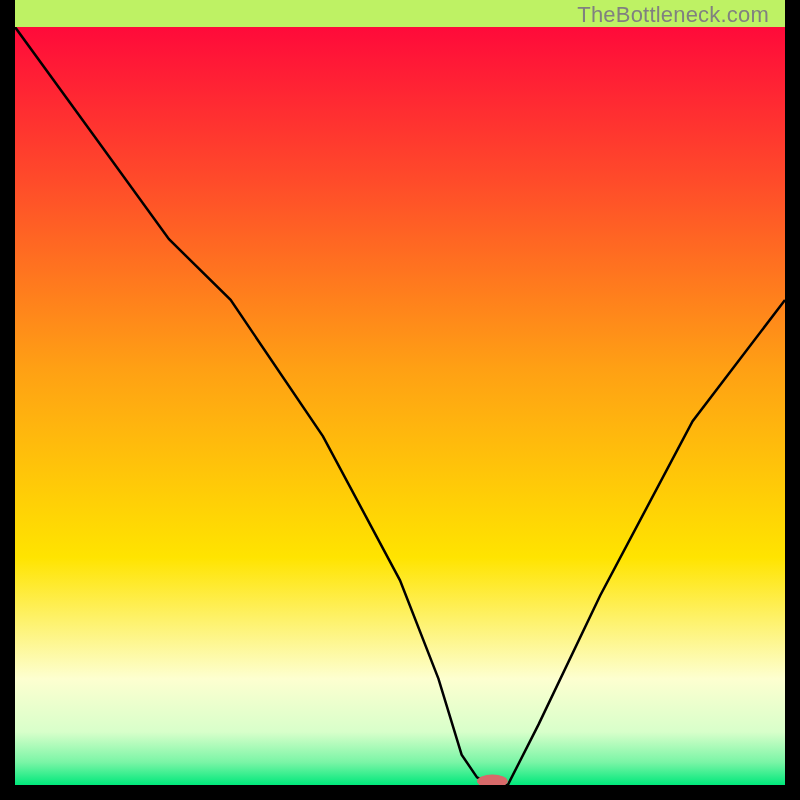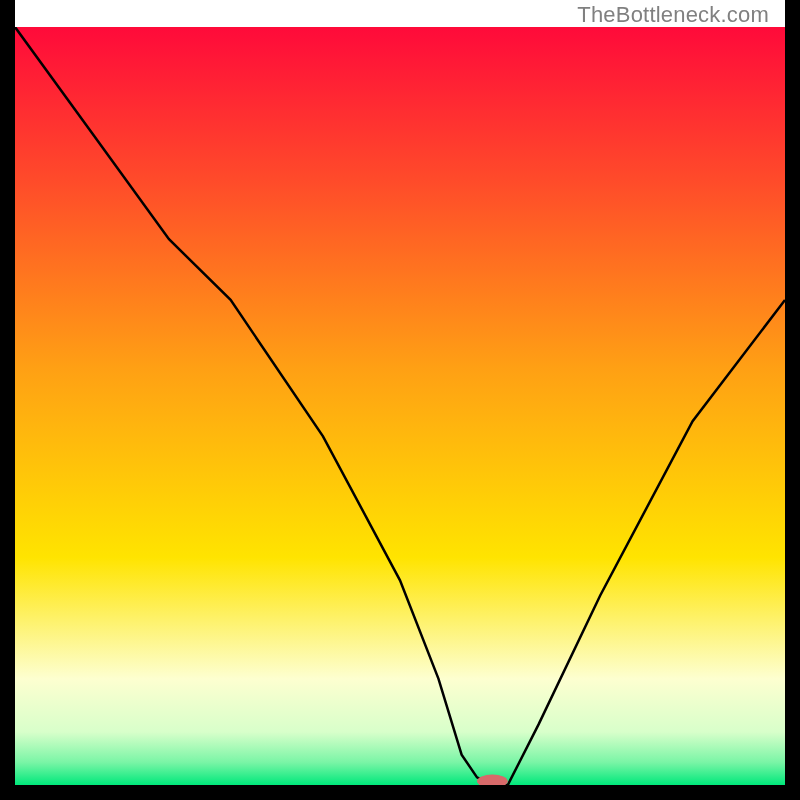--- a/index.html
+++ b/index.html
@@ -10,21 +10,21 @@
     background: #000;
     font-family: Arial, Helvetica, sans-serif;
     position: relative;
   }
   .frame {
     position: absolute;
     left: 15px;
     top: 0;
     width: 770px;
     height: 785px;
-    background: #ffffff;
+    background: #bef264;
   }
   .plot-area {
     position: absolute;
     left: 0;
     top: 27px;
     width: 770px;
     height: 758px;
     overflow: hidden;
   }
   .watermark {

